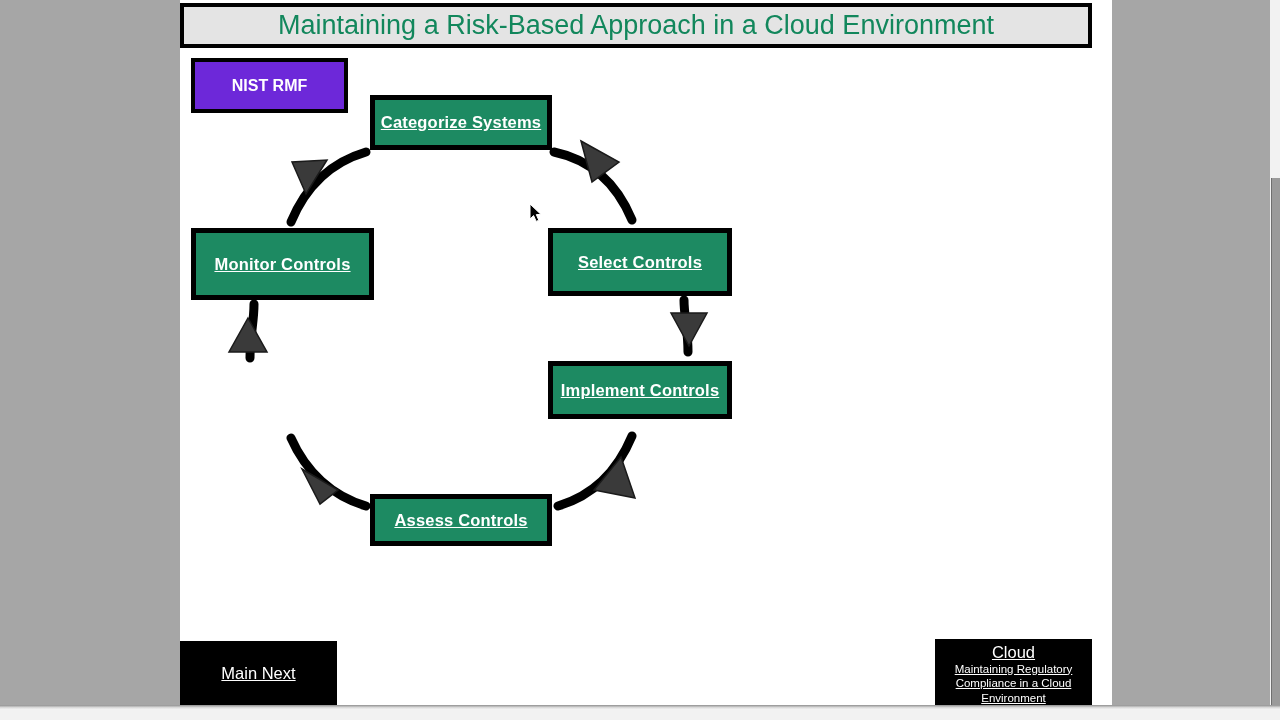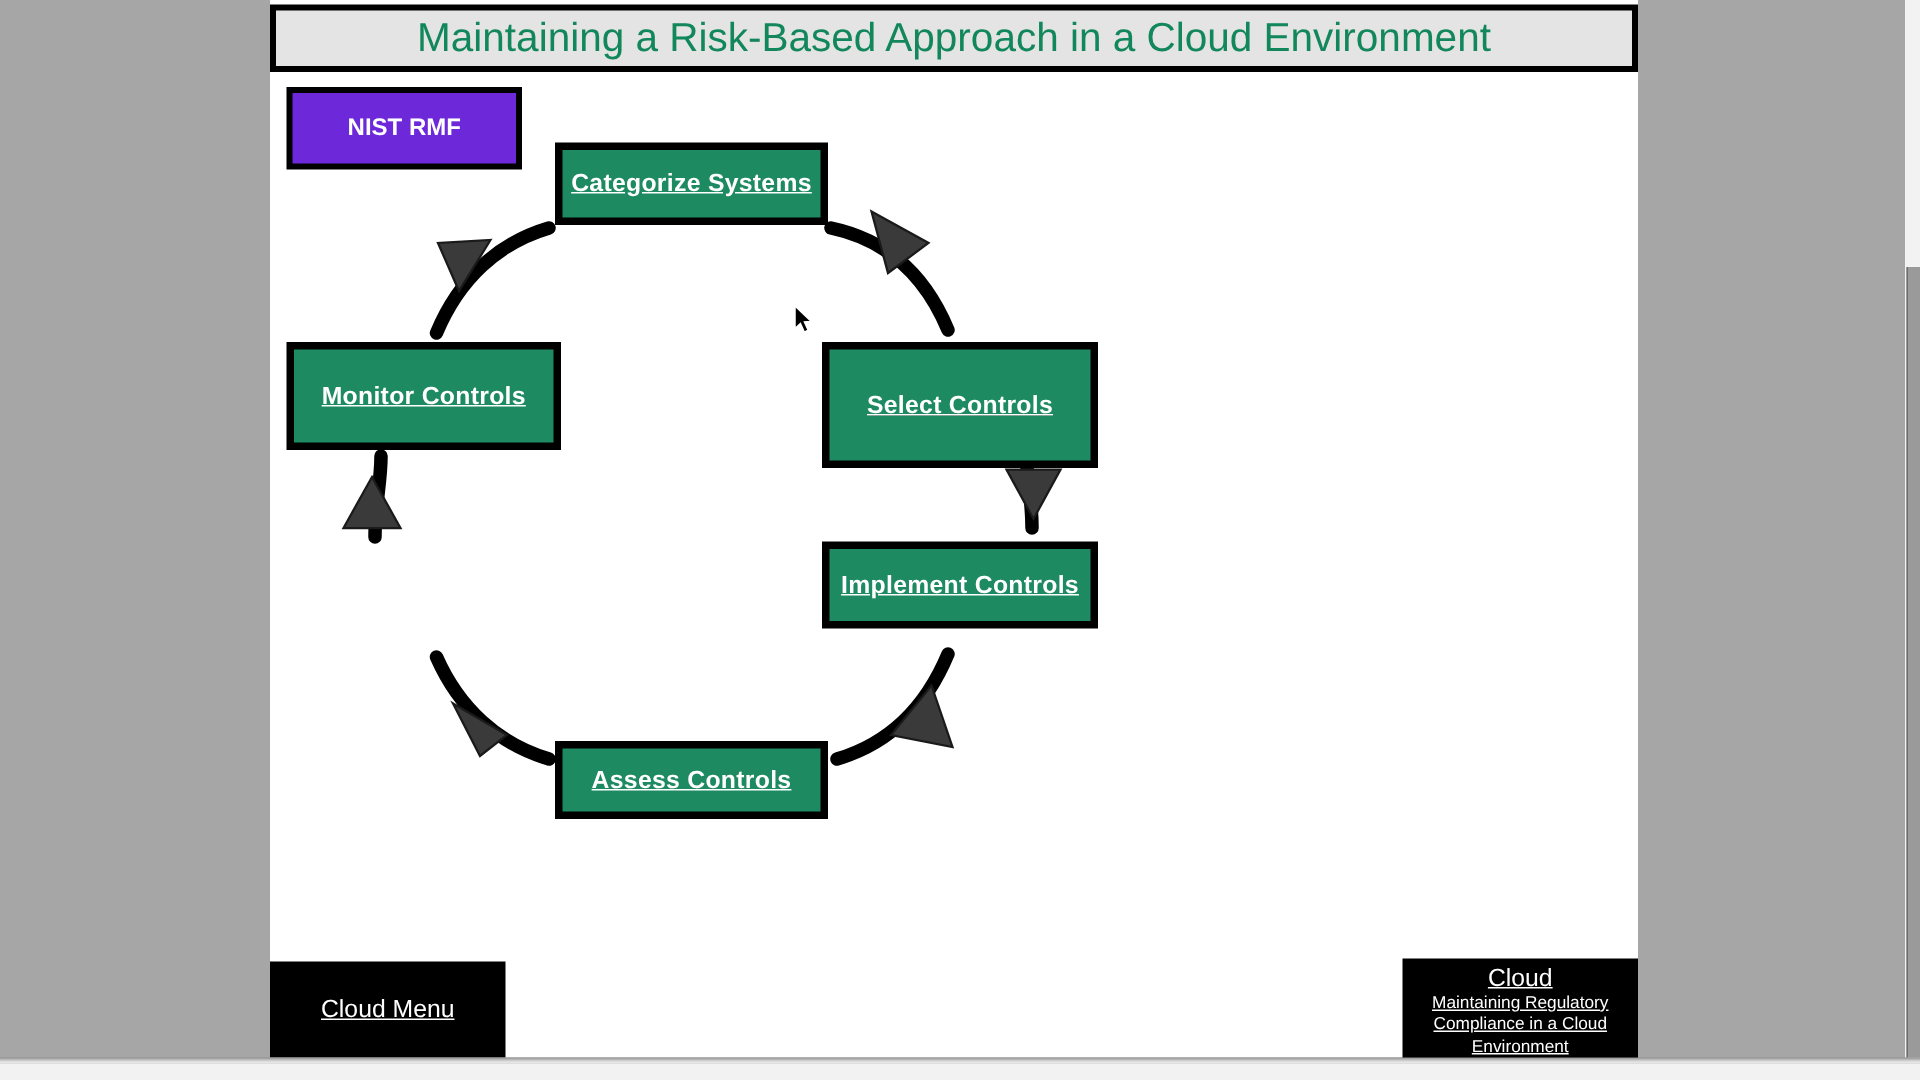--- a/index.html
+++ b/index.html
@@ -34,20 +34,21 @@
   }
 
   
   .slide {
     position: absolute;
     left: 180px;
     top: 0;
     width: 912px;
     height: 705px;
     background: #ffffff;
+    padding-left: 20px;
   }
 
   
   .title-frame {
     position: absolute;
     left: 0px;
     top: 3px;
     width: 912px;
     height: 45px;
     background: #000000;
@@ -116,21 +117,21 @@
   .node-text {
     color: #ffffff;
     font-size: 16.5px;
     font-weight: bold;
     text-decoration: underline;
     white-space: nowrap;
     letter-spacing: 0.2px;
   }
 
   #node-categorize { left: 190px; top: 95px;  width: 182px; height: 55px; }
-  #node-select     { left: 368px; top: 228px; width: 184px; height: 84px; text-decoration: underline; }
+  #node-select     { left: 368px; top: 228px; width: 184px; height: 68px; }
   #node-implement  { left: 368px; top: 361px; width: 184px; height: 58px; }
   #node-assess     { left: 190px; top: 494px; width: 182px; height: 52px; }
   #node-authorize  { left: 11px;  top: 361px; width: 183px; height: 72px; }
   #node-monitor    { left: 11px;  top: 228px; width: 183px; height: 72px; }
 
   
   .cycle-svg {
     position: absolute;
     left: 0; top: 0;
     width: 912px;
@@ -313,21 +314,21 @@
     </div>
 
 
     <div class="node" id="node-monitor">
       <div class="node-inner">
         <span class="node-text">Monitor Controls</span>
       </div>
     </div>
 
     <div class="mainmenu-box">
-      <span class="mainmenu-text">Cloud Menu</span>
+      <span class="mainmenu-text">Main Next</span>
     </div>
 
     <div class="next-box">
       <span class="next-title">Cloud</span>
       <span class="next-sub">Maintaining Regulatory</span>
       <span class="next-sub">Compliance in a Cloud</span>
       <span class="next-sub">Environment</span>
     </div>
 
   </div>

